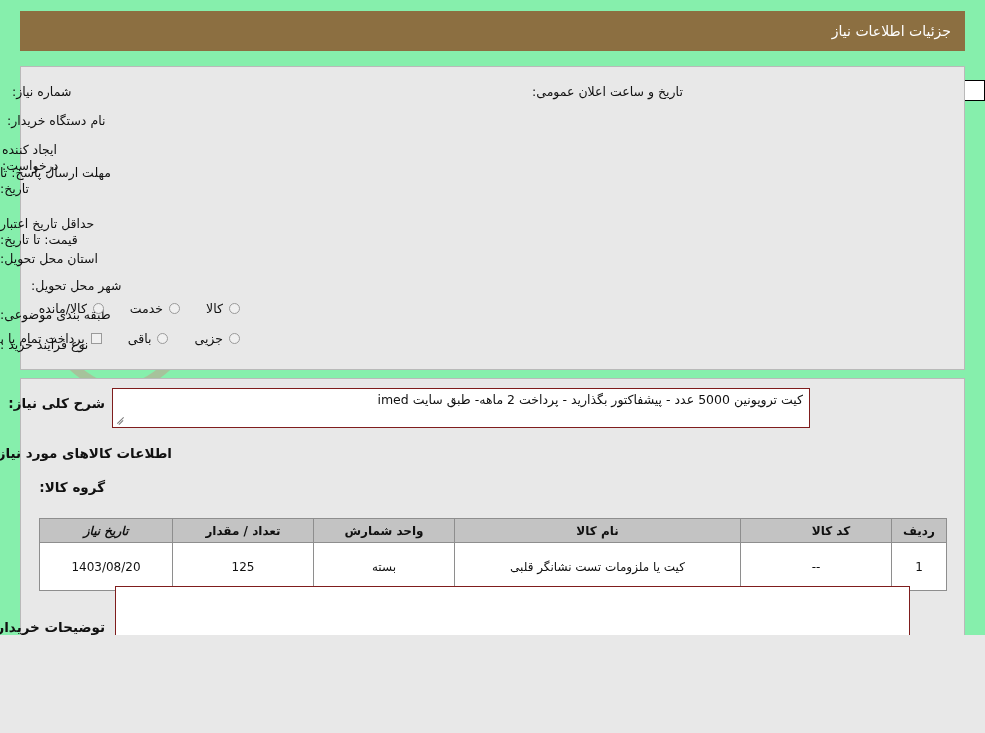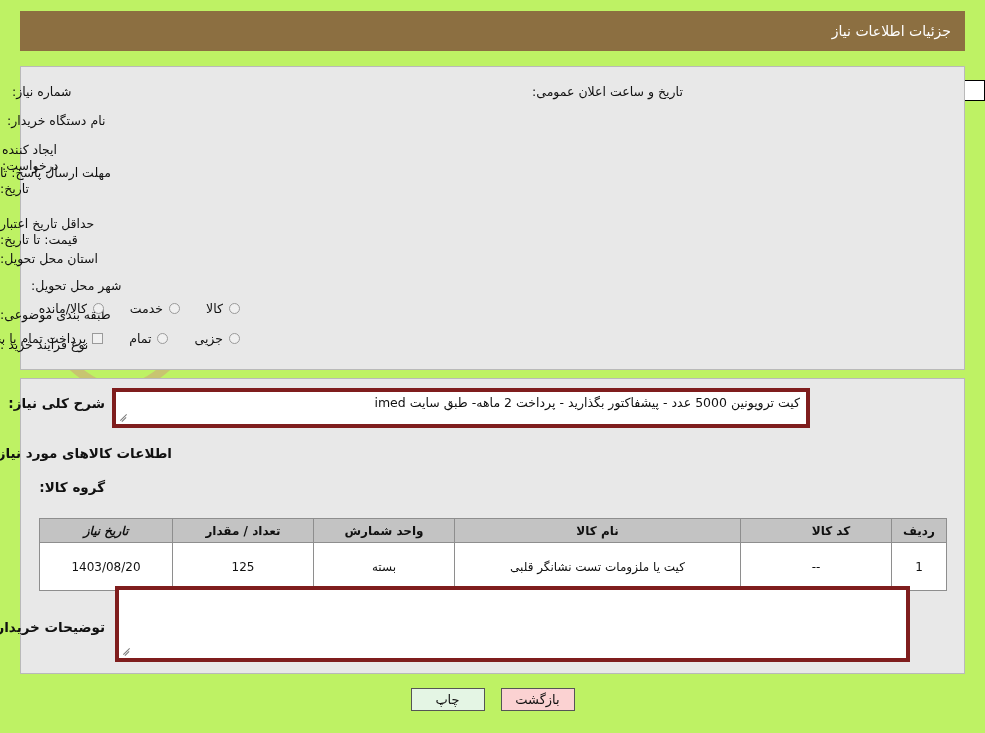--- a/index.html
+++ b/index.html
@@ -5,22 +5,22 @@
 <style>
   html, body {
     margin: 0;
     padding: 0;
     background: #e8e8e8;
     font-family: "DejaVu Sans", "Liberation Sans", sans-serif;
   }
   #page {
     position: relative;
     width: 985px;
-    height: 733px;
-    background: #bef264;
+    height: 635px;
+    background: #86efac;
     overflow: hidden;
     direction: rtl;
   }
 
   
   .watermark {
     position: absolute;
     left: 0;
     top: 215px;
     width: 985px;
@@ -153,21 +153,21 @@
     align-items: center;
     gap: 6px;
     font-size: 12.5px;
     color: #111;
     margin-left: 26px;
   }
 
   
   .ta {
     background: #ffffff;
-    border: 4px solid #7f1d1d;
+    border: 1px solid #7f1d1d;
     box-sizing: border-box;
     font-size: 12.5px;
     color: #111;
     padding: 3px 6px;
     text-align: right;
     position: relative;
     overflow: hidden;
     z-index: 3;
   }
   .ta .grip {
@@ -326,21 +326,21 @@
   </div>
 
   <div class="lbl-right" style="right:873px; top:337px; width:112px; text-align:left;">نوع فرآیند خرید :</div>
   <div class="row" style="right:745px; top:331px;">
     <span class="opt">
       <span class="radio"></span>
       <span>جزیی</span>
     </span>
     <span class="opt">
       <span class="radio"></span>
-      <span>تمام</span>
+      <span>باقی</span>
     </span>
     <span class="opt">
       <span class="checkbox"></span>
       <span>پرداخت تمام یا بخشی از مبلغ خرید،از محل "اسناد خزانه اسلامی" خواهد بود.</span>
     </span>
   </div>
 
   <div class="panel" id="panel-middle"></div>
 
   <div class="sect-title" style="right:880px; top:395px;">شرح کلی نیاز:</div>

